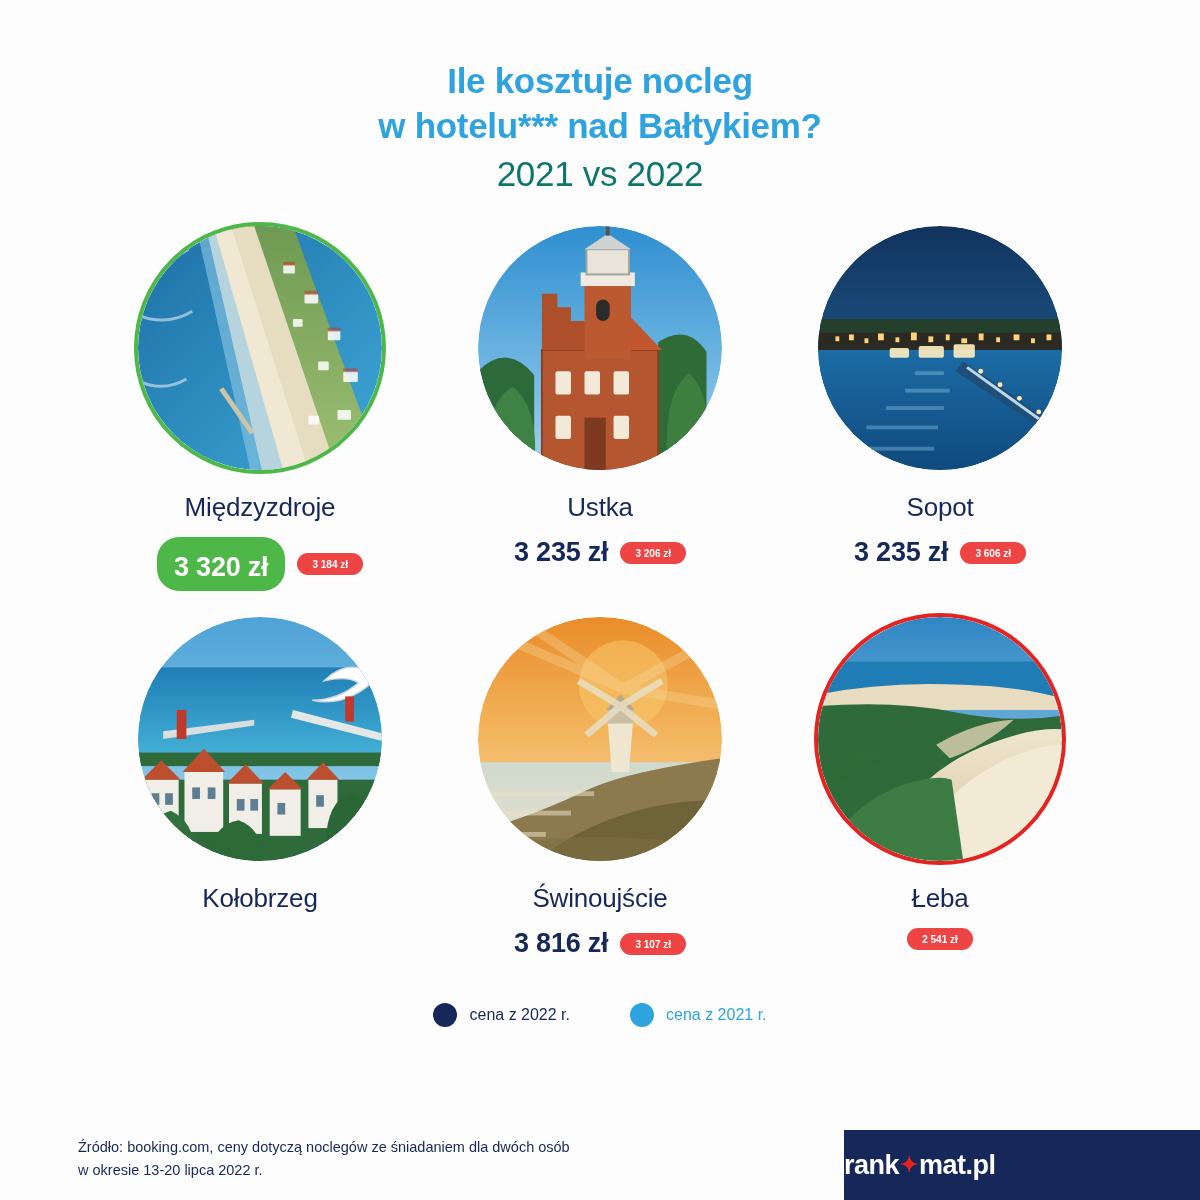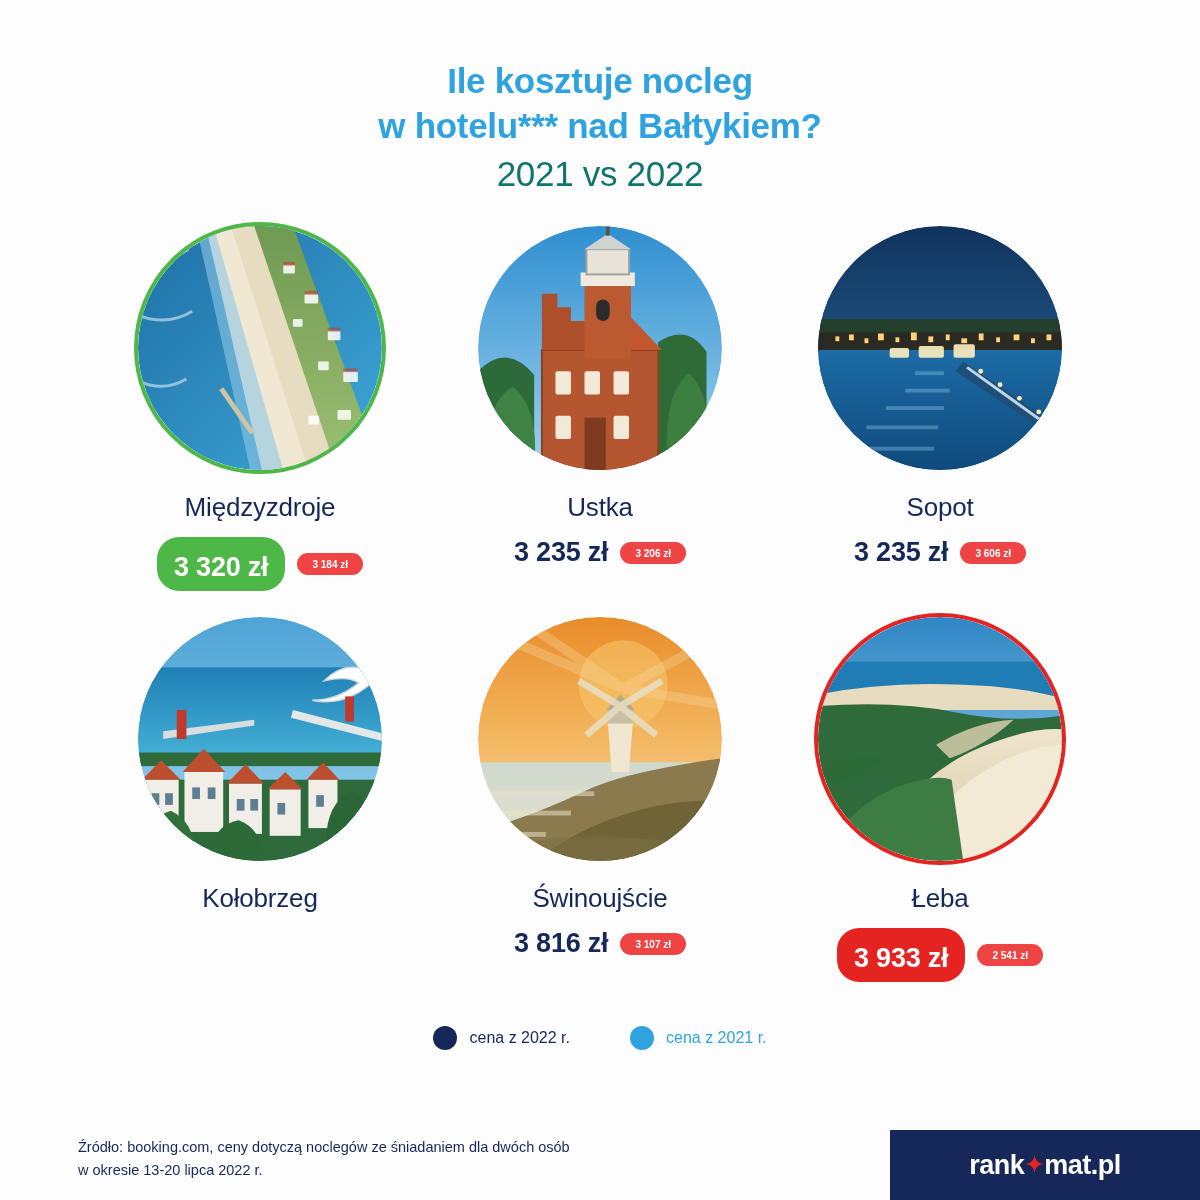--- a/index.html
+++ b/index.html
@@ -130,25 +130,25 @@
   .source {
     position: absolute;
     left: 78px; top: 28px;
     color: #16285a;
     font-size: 14.5px;
     line-height: 23px;
   }
   .logo {
     position: absolute;
     right: 0; bottom: 0;
-    width: 310px; height: 70px;
+    width: 356px; height: 70px;
     background: #16285a;
     display: flex;
     align-items: center;
-    justify-content: center;
+    justify-content: flex-start;
   }
   .logo-text {
     color: #ffffff;
     font-size: 27px;
     font-weight: bold;
     letter-spacing: -0.5px;
     display: flex;
     align-items: center;
   }
   .logo-star {
@@ -480,21 +480,20 @@
             <path d="M60 252 q30 -90 120 -122 q42 -16 72 -14 L252 252 Z" fill="url(#g6sand)"></path>
             <path d="M96 252 q26 -70 96 -104 q34 -16 60 -16 L252 252 Z" fill="#f3ead6"></path>
             <path d="M0 252 q34 -60 86 -78 q36 -12 52 -6 L150 252 Z" fill="#3d7d43"></path>
             <path d="M0 160 q30 -20 66 -14 q-24 18 -48 26 Z" fill="#2c6a38"></path>
             <path d="M122 132 q40 -24 80 -26 q-28 26 -66 40 Z" fill="#e0d2b2" opacity="0.8"></path>
           </svg>
         </div>
       </div>
       <div class="city-name">Łeba</div>
       <div class="prices">
-        <span class="price-2022 badge badge-red">3 933 zł</span>
         <span class="price-2021">2 541 zł</span>
       </div>
     </div>
 
   </div>
 
   <div class="legend">
     <div class="legend-item">
       <span class="legend-dot c2022"></span>
       <span class="legend-label">cena z 2022 r.</span>

